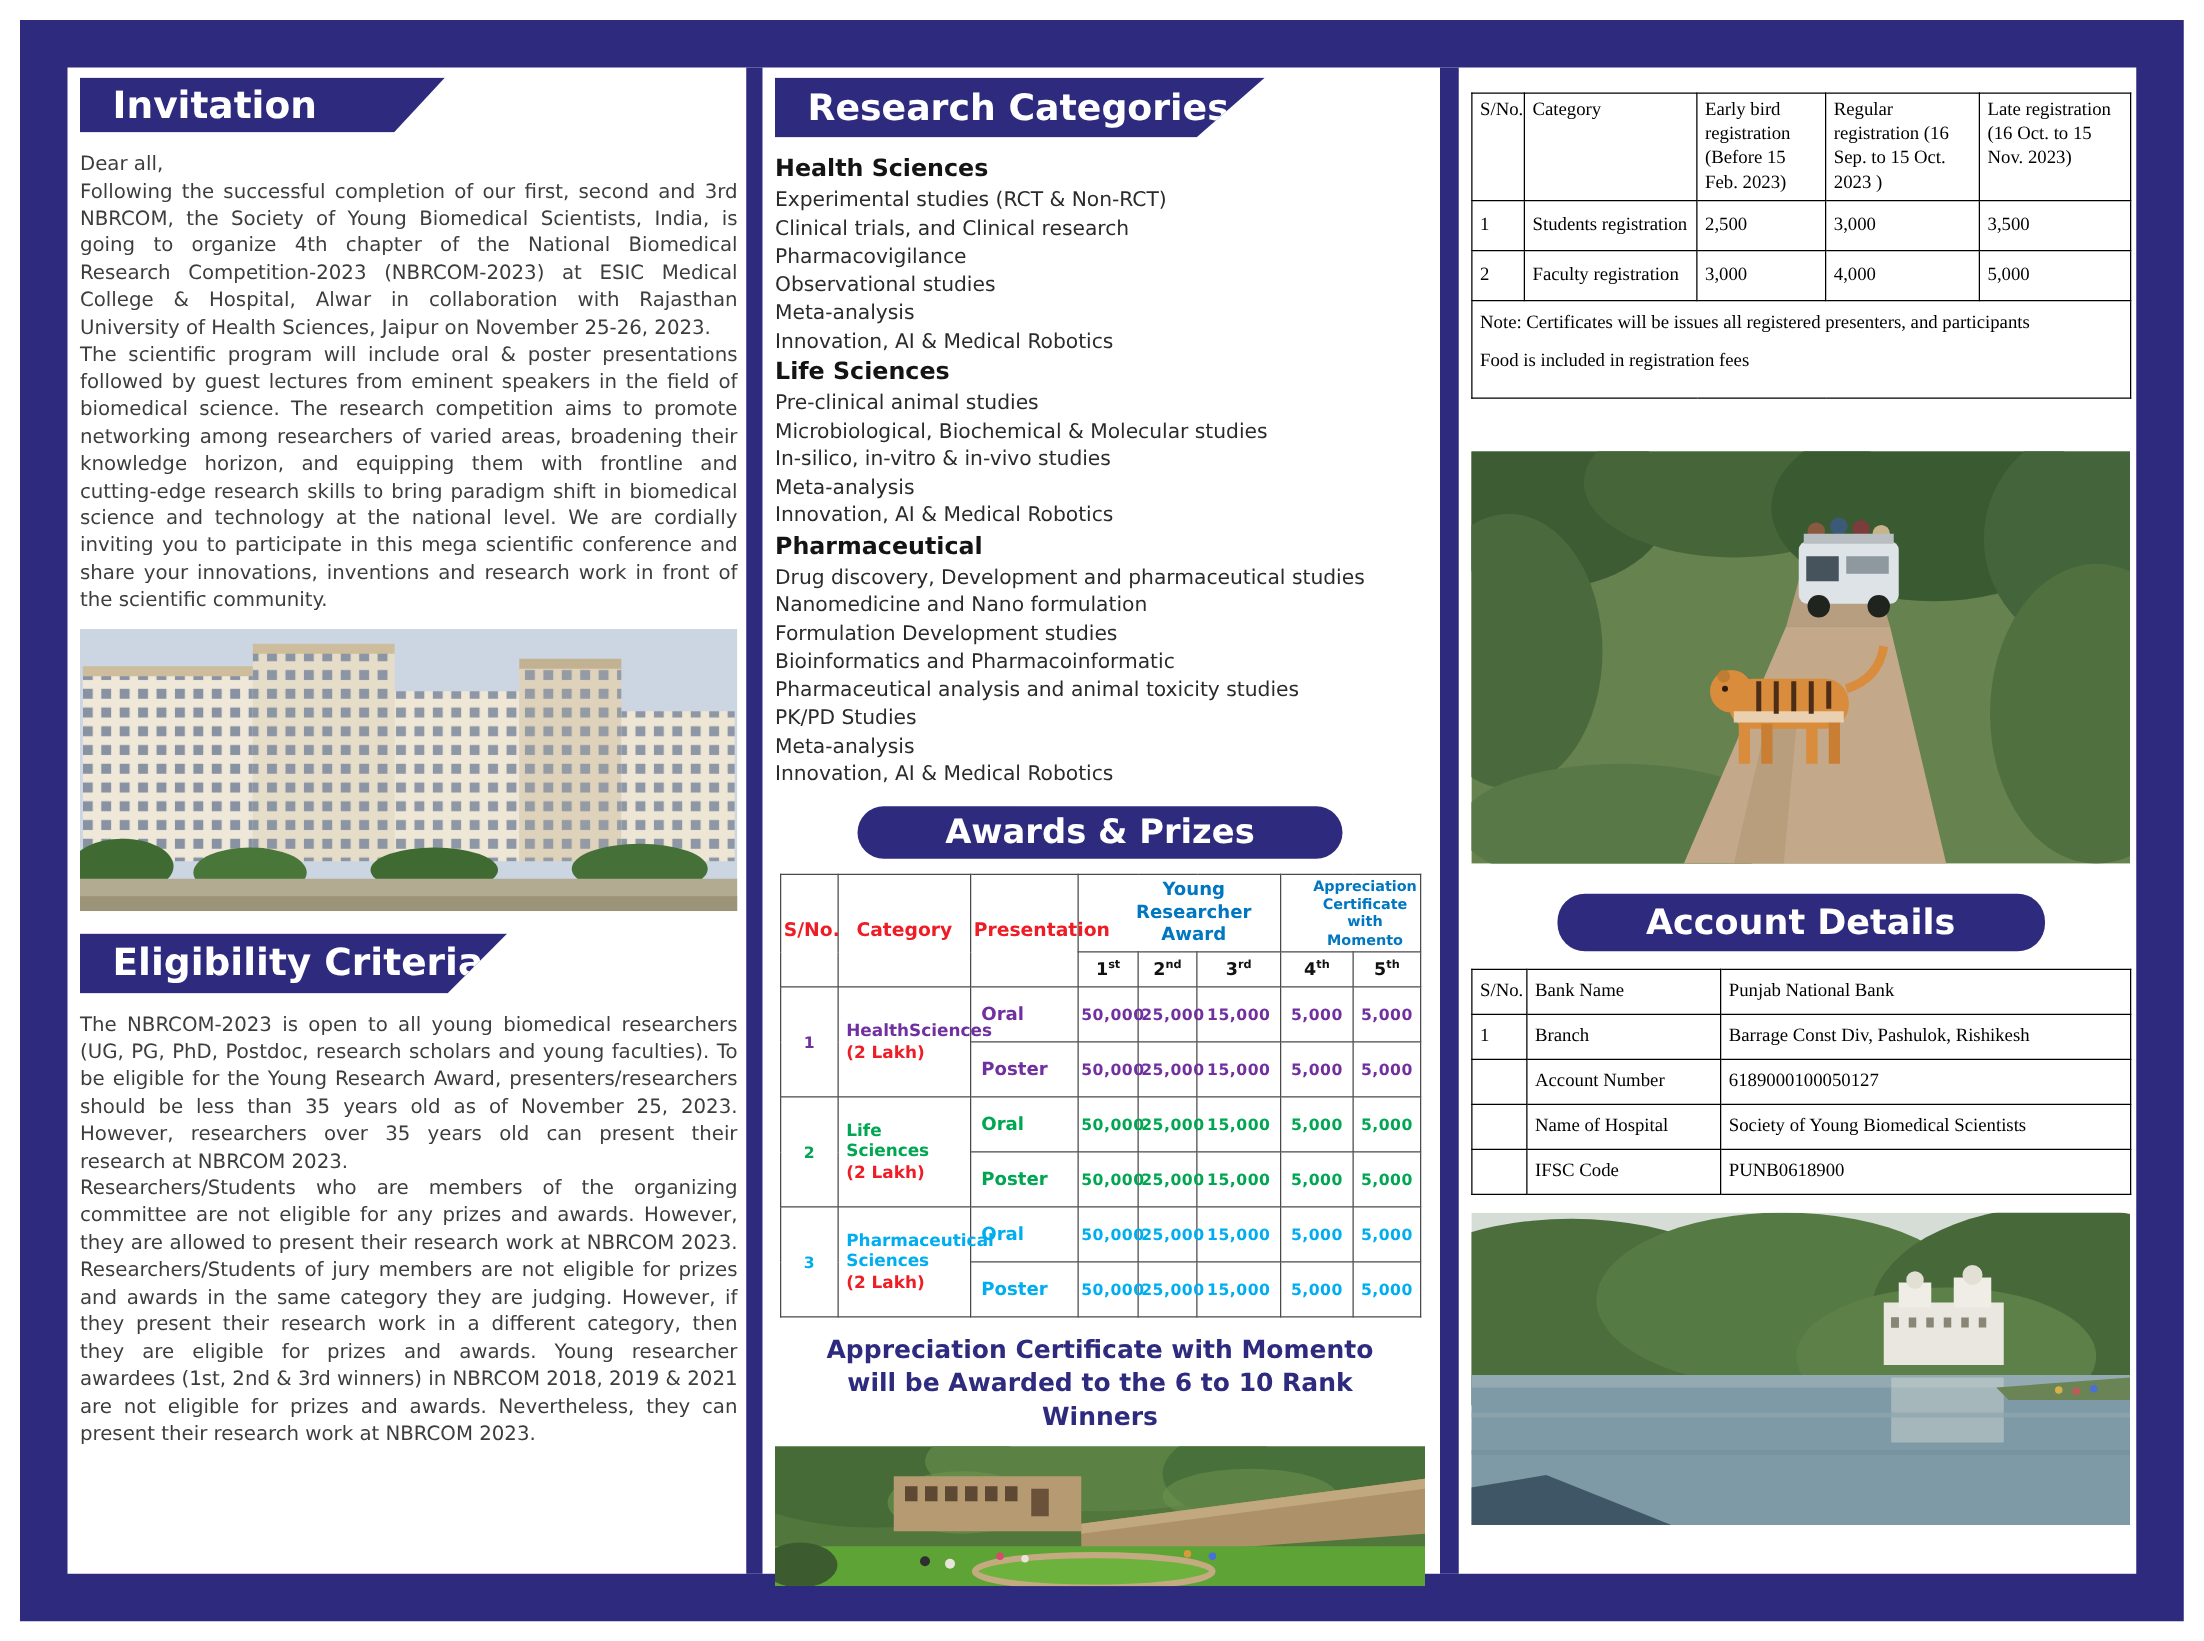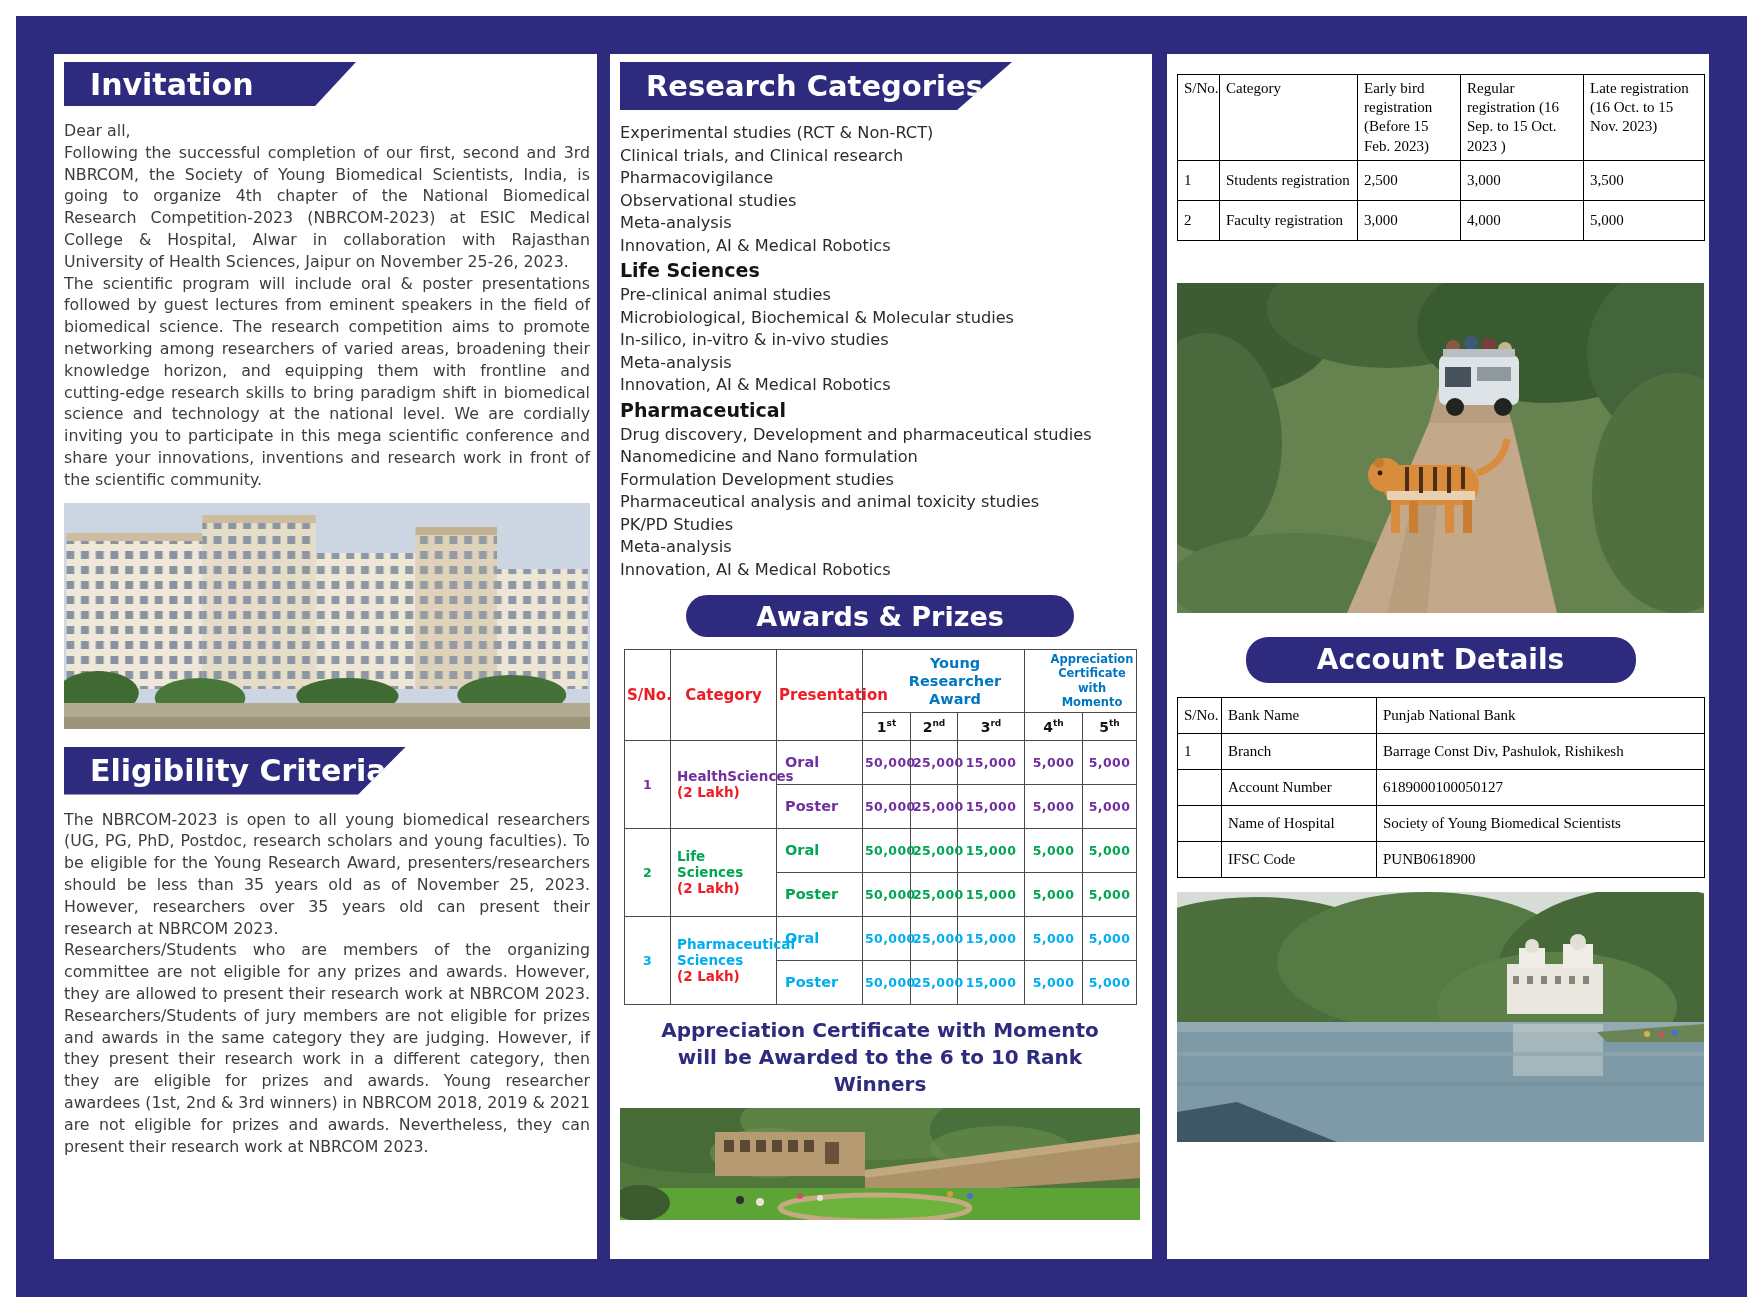--- a/index.html
+++ b/index.html
@@ -139,20 +139,21 @@
       <p>The NBRCOM-2023 is open to all young biomedical researchers (UG, PG, PhD, Postdoc, research scholars and young faculties). To be eligible for the Young Research Award, presenters/researchers should be less than 35 years old as of November 25, 2023. However, researchers over 35 years old can present their research at NBRCOM 2023.</p>
       <p>Researchers/Students who are members of the organizing committee are not eligible for any prizes and awards. However, they are allowed to present their research work at NBRCOM 2023. Researchers/Students of jury members are not eligible for prizes and awards in the same category they are judging. However, if they present their research work in a different category, then they are eligible for prizes and awards. Young researcher awardees (1st, 2nd &amp; 3rd winners) in NBRCOM 2018, 2019 &amp; 2021 are not eligible for prizes and awards. Nevertheless, they can present their research work at NBRCOM 2023.</p>
     </div>
   </div>
 
   <div class="col col-mid">
     <div class="flag flag-research">
       <span>Research Categories</span>
     </div>
     <div class="rc-list">
+      <div class="rc-head">Health Sciences</div>
       <ul>
         <li class="rc-item">Experimental studies (RCT &amp; Non-RCT)</li>
         <li class="rc-item">Clinical trials, and Clinical research</li>
         <li class="rc-item">Pharmacovigilance</li>
         <li class="rc-item">Observational studies</li>
         <li class="rc-item">Meta-analysis</li>
         <li class="rc-item">Innovation, AI &amp; Medical Robotics</li>
       </ul>
       <div class="rc-head">Life Sciences</div>
       <ul>
@@ -160,20 +161,21 @@
         <li class="rc-item">Microbiological, Biochemical &amp; Molecular studies</li>
         <li class="rc-item">In-silico, in-vitro &amp; in-vivo studies</li>
         <li class="rc-item">Meta-analysis</li>
         <li class="rc-item">Innovation, AI &amp; Medical Robotics</li>
       </ul>
       <div class="rc-head">Pharmaceutical</div>
       <ul>
         <li class="rc-item">Drug discovery, Development and pharmaceutical studies</li>
         <li class="rc-item">Nanomedicine and Nano formulation</li>
         <li class="rc-item">Formulation Development studies</li>
+        <li class="rc-item">Bioinformatics and Pharmacoinformatic</li>
         <li class="rc-item">Pharmaceutical analysis and animal toxicity studies</li>
         <li class="rc-item">PK/PD Studies</li>
         <li class="rc-item">Meta-analysis</li>
         <li class="rc-item">Innovation, AI &amp; Medical Robotics</li>
       </ul>
     </div>
 
     <div class="pill pill-awards">
       <span>Awards &amp; Prizes</span>
     </div>
@@ -327,20 +329,26 @@
         <td>2,500</td>
         <td>3,000</td>
         <td>3,500</td>
       </tr>
       <tr class="cells-row">
         <td>2</td>
         <td>Faculty registration</td>
         <td>3,000</td>
         <td>4,000</td>
         <td>5,000</td>
+      </tr>
+      <tr>
+        <td colspan="5" class="note-cell">
+          <div>Note: Certificates will be issues all registered presenters, and participants</div>
+          <div class="n2">Food is included in registration fees</div>
+        </td>
       </tr>
     </tbody>
       </table>
 
     <div class="photo tiger">
       <svg viewBox="0 0 527 330" preserveAspectRatio="none" aria-hidden="true">
         <rect width="527" height="330" fill="#66824f"></rect>
         <ellipse cx="60" cy="40" rx="100" ry="70" fill="#3d5c33"></ellipse>
         <ellipse cx="210" cy="25" rx="120" ry="60" fill="#46663a"></ellipse>
         <ellipse cx="370" cy="45" rx="130" ry="75" fill="#3a5a31"></ellipse>

